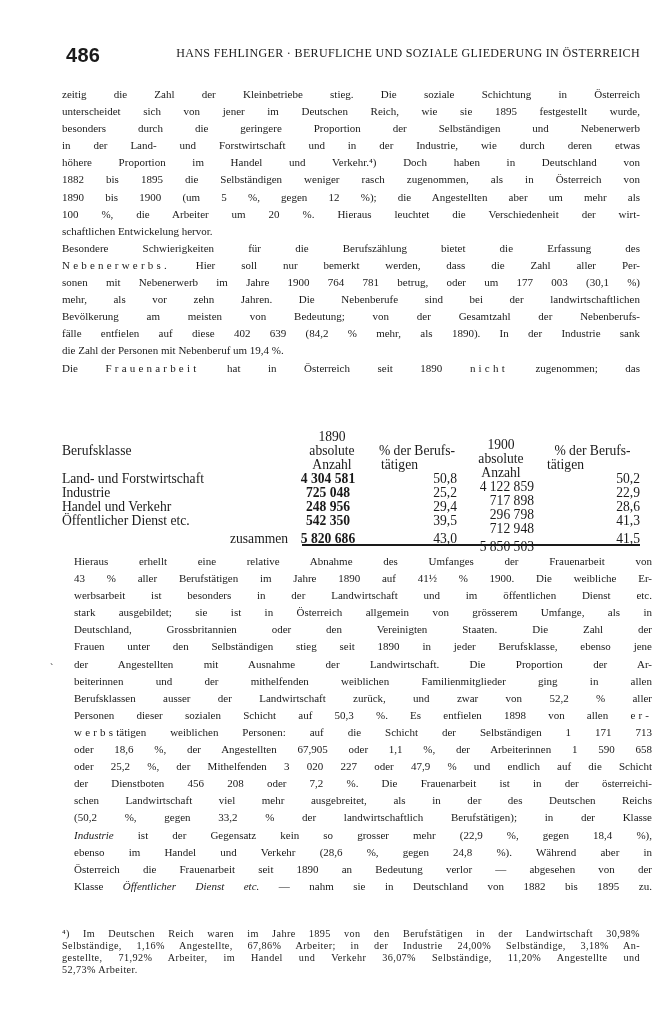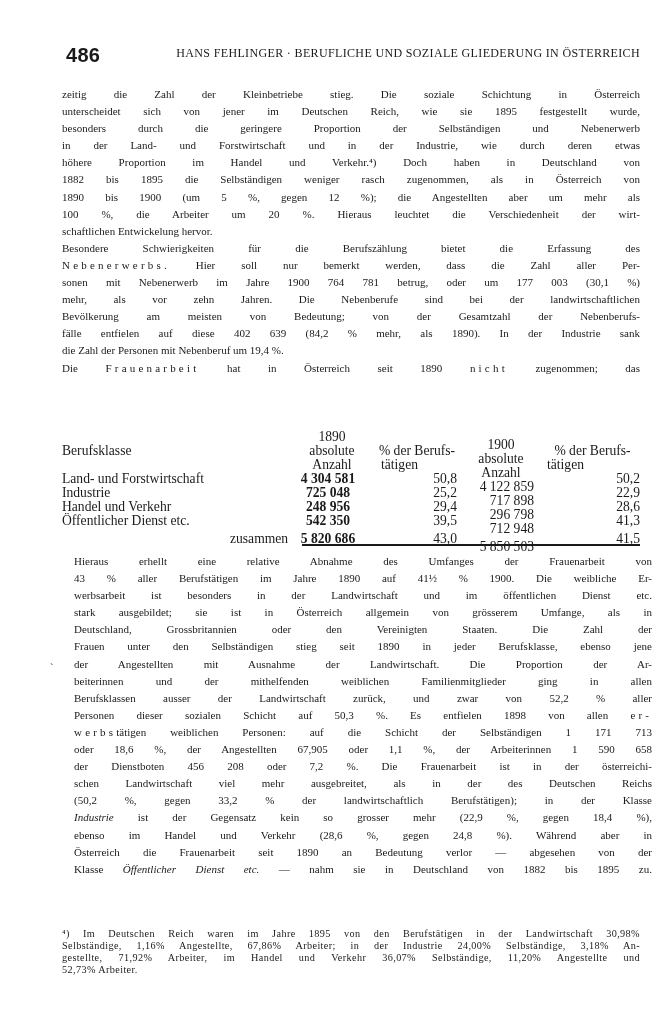--- a/index.html
+++ b/index.html
@@ -131,20 +131,21 @@
       <span class="ln">werbsarbeit ist besonders in der Landwirtschaft und im öffentlichen Dienst etc.</span>
       <span class="ln">stark ausgebildet; sie ist in Österreich allgemein von grösserem Umfange, als in</span>
       <span class="ln">Deutschland, Grossbritannien oder den Vereinigten Staaten.  Die Zahl der</span>
       <span class="ln">Frauen unter den Selbständigen stieg seit 1890 in jeder Berufsklasse, ebenso jene</span>
       <span class="ln">der Angestellten mit Ausnahme der Landwirtschaft.  Die Proportion der Ar-</span>
       <span class="ln">beiterinnen und der mithelfenden weiblichen Familienmitglieder ging in allen</span>
       <span class="ln">Berufsklassen ausser der Landwirtschaft zurück, und zwar von 52,2 % aller</span>
       <span class="ln"><span>Personen dieser sozialen Schicht auf 50,3 %.  Es entfielen 1898 von allen </span><span class="spaced">er-</span></span>
       <span class="ln"><span class="spaced">werbs</span><span>tätigen weiblichen Personen: auf die Schicht der Selbständigen 1 171 713</span></span>
       <span class="ln">oder 18,6 %, der Angestellten 67,905 oder 1,1 %, der Arbeiterinnen 1 590 658</span>
+      <span class="ln">oder 25,2 %, der Mithelfenden 3 020 227 oder 47,9 % und endlich auf die Schicht</span>
       <span class="ln">der Dienstboten 456 208 oder 7,2 %.  Die Frauenarbeit ist in der österreichi-</span>
       <span class="ln">schen Landwirtschaft viel mehr ausgebreitet, als in der des Deutschen Reichs</span>
       <span class="ln">(50,2 %, gegen 33,2 % der landwirtschaftlich Berufstätigen); in der Klasse</span>
       <span class="ln"><span class="it">Industrie</span><span> ist der Gegensatz kein so grosser mehr (22,9 %, gegen 18,4 %),</span></span>
       <span class="ln">ebenso im Handel und Verkehr (28,6 %, gegen 24,8 %).  Während aber in</span>
       <span class="ln">Österreich die Frauenarbeit seit 1890 an Bedeutung verlor — abgesehen von der</span>
       <span class="ln"><span>Klasse </span><span class="it">Öffentlicher Dienst etc.</span><span> — nahm sie in Deutschland von 1882 bis 1895 zu.</span></span>
     </p>
   </div>
 

